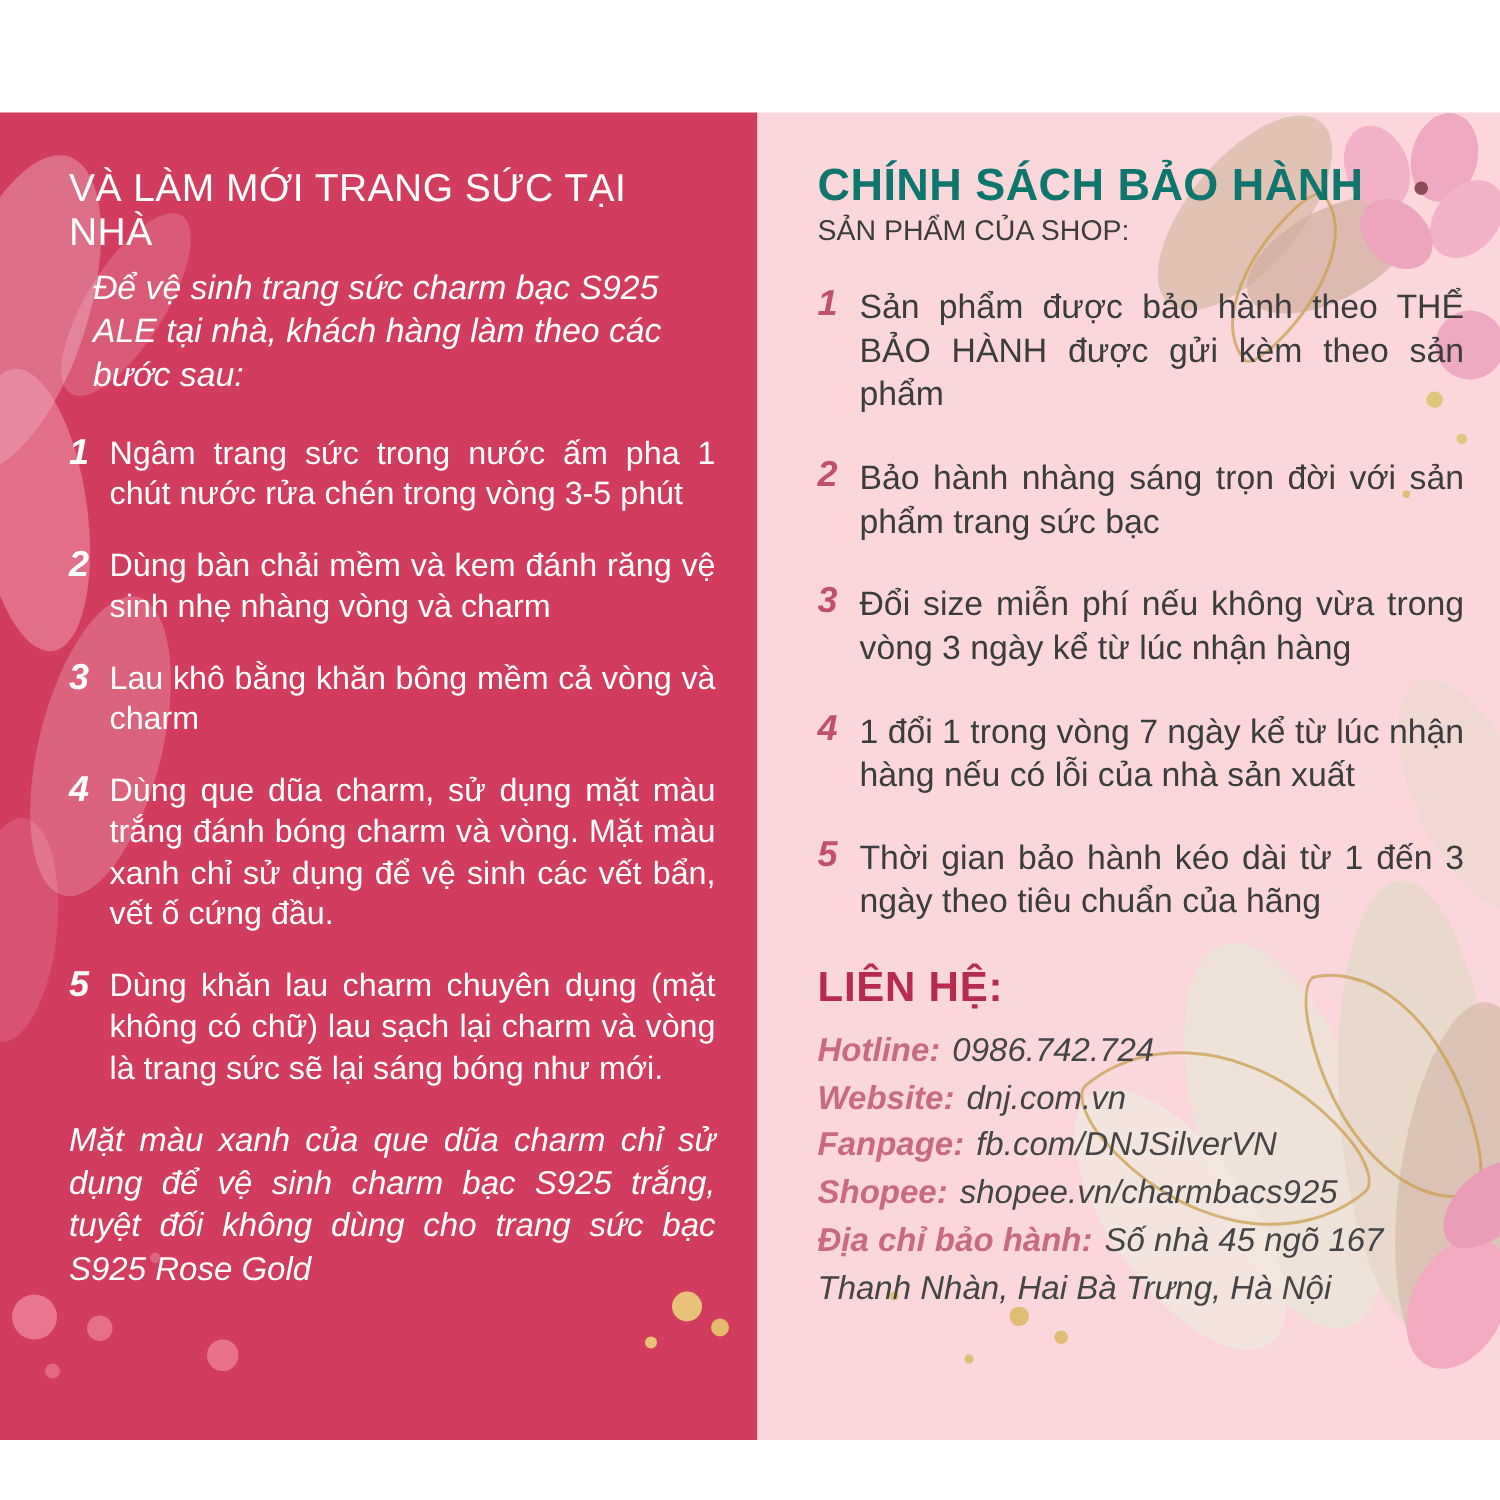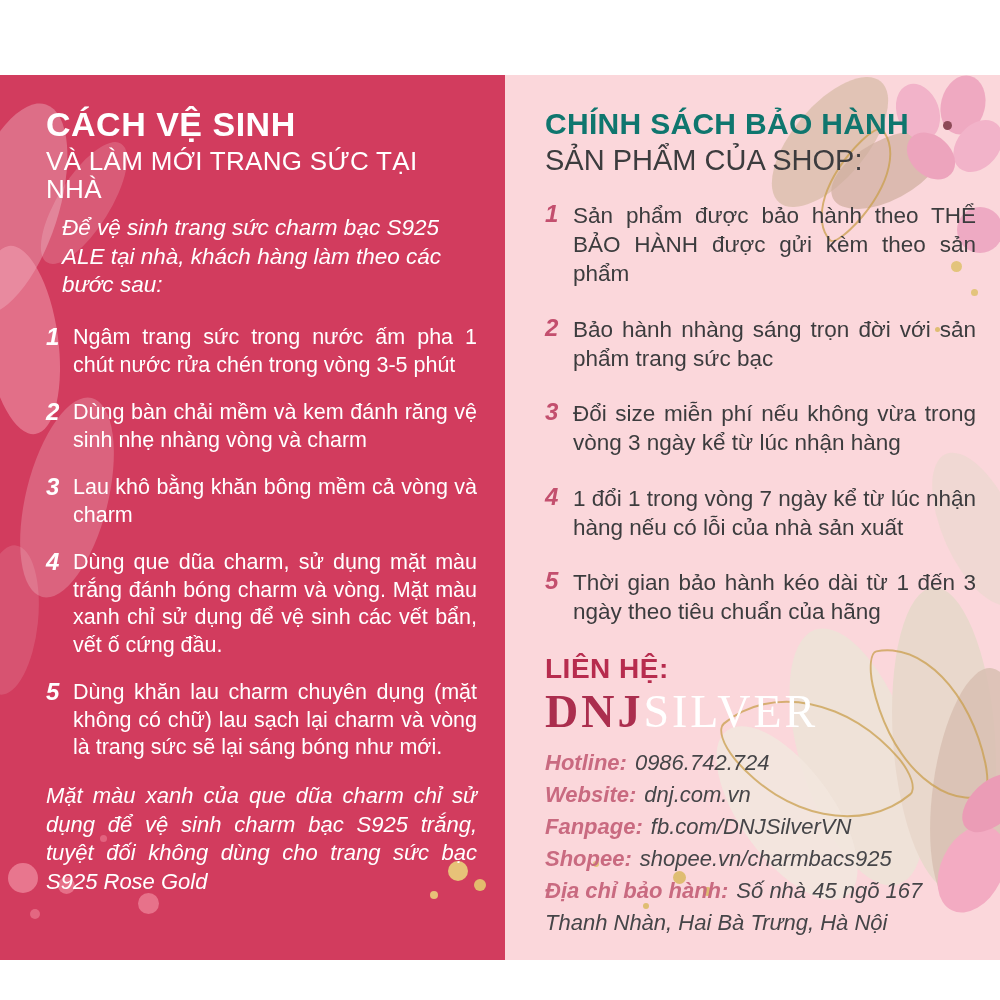--- a/index.html
+++ b/index.html
@@ -21,21 +21,21 @@
   .l-intro{margin:10px 0 0 16px;font-style:italic;font-size:22.5px;line-height:1.28;}
   .steps{margin-top:24px;}
   .step{display:flex;margin-bottom:20px;font-size:21.5px;line-height:1.28;}
   .step-num{flex:0 0 27px;font-weight:700;font-style:italic;font-size:24px;line-height:1.1;}
   .step-text{flex:1;text-align:justify;}
   .note-title{margin:26px 0 0 0;font-size:30px;font-weight:800;letter-spacing:.5px;}
   .note-p{margin:13px 0 0 0;font-style:italic;font-size:22px;line-height:1.3;text-align:justify;}
 
   
   .r-title{margin:0;font-size:30px;font-weight:800;letter-spacing:.3px;line-height:1.1;color:#0f766e;}
-  .r-subtitle{margin:5px 0 0 0;font-size:29px;font-weight:400;line-height:1.1;color:#3c3c3e;}
+  .r-subtitle{margin:5px 0 0 0;font-size:19px;font-weight:400;line-height:1.1;color:#3c3c3e;}
   .policy{margin-top:24px;}
   .policy-item{display:flex;margin-bottom:26px;font-size:22.5px;line-height:1.3;color:#3c3c3e;}
   .policy-num{flex:0 0 28px;font-weight:700;font-style:italic;font-size:24px;line-height:1.1;color:#c34f6e;}
   .policy-text{flex:1;text-align:justify;}
   .contact-heading{margin:16px 0 0 0;font-size:28px;font-weight:800;letter-spacing:.5px;color:#b72c4e;}
   .brand{margin-top:2px;font-family:"Liberation Serif",serif;font-size:46px;letter-spacing:3px;line-height:1.1;}
   .brand-primary{color:#ab2e4e;font-weight:700;}
   .brand-secondary{color:#ffffff;font-weight:400;}
   .contact-lines{margin-top:10px;font-style:italic;font-size:22px;line-height:1.45;color:#454548;}
   .contact-line{margin:0;}
@@ -109,21 +109,20 @@
       <div class="deco dot ls1"></div>
       <div class="deco dot ls2"></div>
       <div class="deco dot ls3"></div>
       <div class="deco dot ls4"></div>
       <div class="deco dot ls5"></div>
       <div class="deco dot lg1"></div>
       <div class="deco dot lg2"></div>
       <div class="deco dot lg3"></div>
 
       <div class="content content-left">
-        <h1 class="l-title">CÁCH VỆ SINH</h1>
         <h2 class="l-subtitle">VÀ LÀM MỚI TRANG SỨC TẠI NHÀ</h2>
         <p class="l-intro">Để vệ sinh trang sức charm bạc S925 ALE tại nhà, khách hàng làm theo các bước sau:</p>
 
         <div class="steps">
           <div class="step">
             <span class="step-num">1</span>
             <span class="step-text">Ngâm trang sức trong nước ấm pha 1 chút nước rửa chén trong vòng 3-5 phút</span>
           </div>
           <div class="step">
             <span class="step-num">2</span>
@@ -196,23 +195,20 @@
             <span class="policy-num">4</span>
             <span class="policy-text">1 đổi 1 trong vòng 7 ngày kể từ lúc nhận hàng nếu có lỗi của nhà sản xuất</span>
           </div>
           <div class="policy-item">
             <span class="policy-num">5</span>
             <span class="policy-text">Thời gian bảo hành kéo dài từ 1 đến 3 ngày theo tiêu chuẩn của hãng</span>
           </div>
         </div>
 
         <h3 class="contact-heading">LIÊN HỆ:</h3>
-        <div class="brand">
-          <span class="brand-primary">DNJ</span><span class="brand-secondary">SILVER</span>
-        </div>
 
         <div class="contact-lines">
           <p class="contact-line">
             <span class="contact-label">Hotline:</span><span>0986.742.724</span>
           </p>
           <p class="contact-line">
             <span class="contact-label">Website:</span><span>dnj.com.vn</span>
           </p>
           <p class="contact-line">
             <span class="contact-label">Fanpage:</span><span>fb.com/DNJSilverVN</span>

